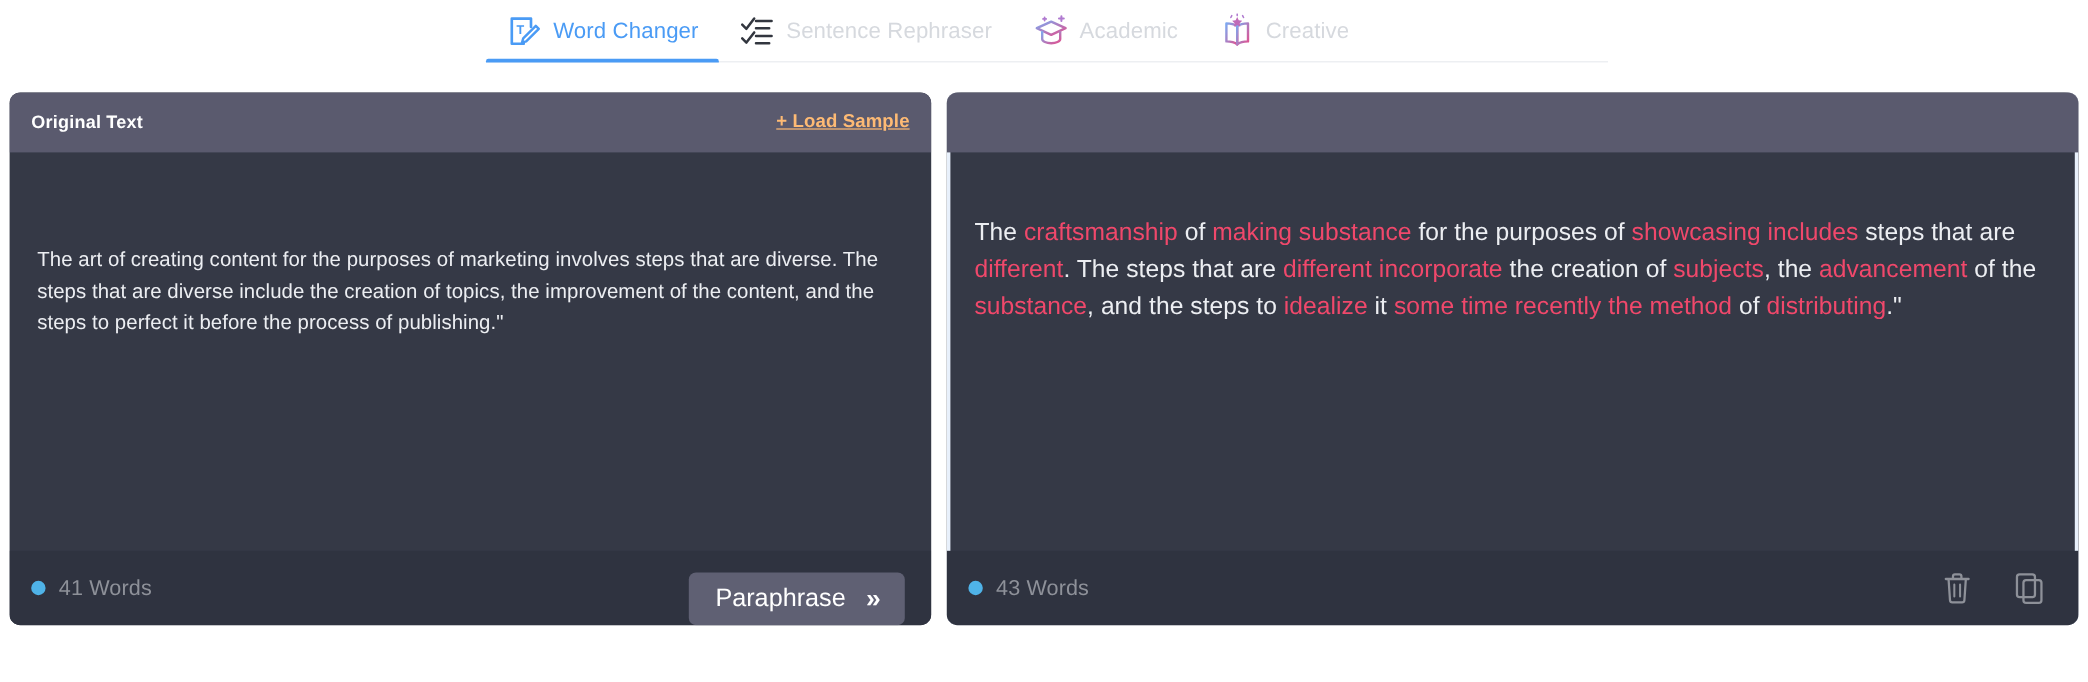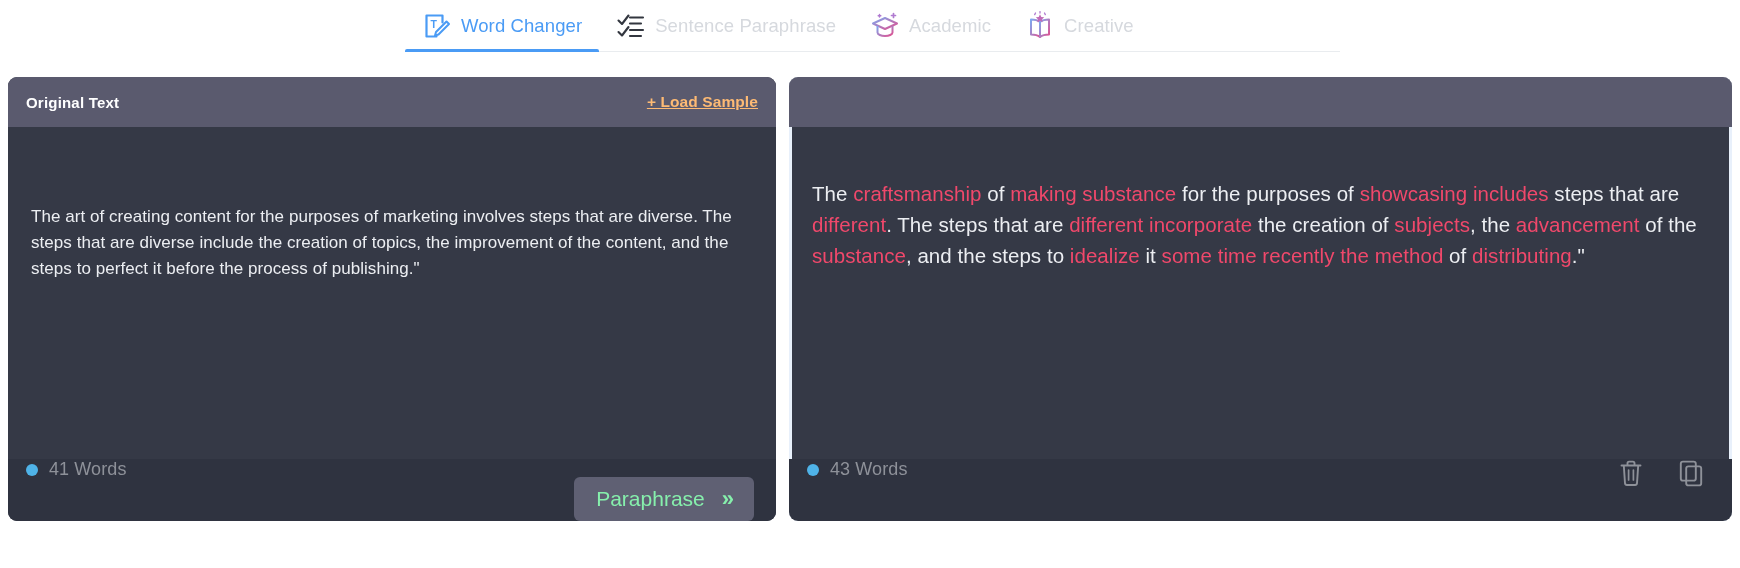--- a/index.html
+++ b/index.html
@@ -81,32 +81,32 @@
   .teal-badge .ring::before {
     content:""; width:14px; height:14px; border-radius:50%;
     border: 3px solid #ffffff; border-right-color: transparent;
     transform: rotate(-35deg);
   }
 
   
   .footer {
     position:absolute; bottom: 0; left: 0; right: 0;
     height: 62px; background: #2f3340;
-    display:flex; align-items:flex-start; justify-content:space-between;
+    display:flex; align-items:center; justify-content:space-between;
     padding: 0 18px;
   }
   .wordcount { display:flex; align-items:center; gap:11px; }
   .wc-dot { width: 12px; height: 12px; border-radius:50%; background:#4fb3e8; flex:none; }
   .wc-text { color:#8e9199; font-size:18px; letter-spacing:.1px; }
 
   .paraphrase-btn {
     display:flex; align-items:center; gap: 17px;
     height: 44px; padding: 0 22px;
     background: #5f6073; border-radius: 6px;
-    color:#86efac; font-size:21px; cursor:pointer;
+    color:#ffffff; font-size:21px; cursor:pointer;
     margin-right: 4px;
     margin-top: 18px;
   }
   .chev { font-size: 22px; font-weight: 700; line-height: 1; letter-spacing:-2px; }
 
   .footer-actions { display:flex; align-items:center; gap: 34px; padding-right: 10px; }
   .act-icon { width: 26px; height: 28px; cursor:pointer; display:block; }
 </style>
 </head>
 <body>
@@ -127,21 +127,21 @@
     </div>
 
     <div class="tab inactive">
       <span class="tab-icon">
         <svg viewBox="0 0 30 30" width="30" height="30" fill="none">
           <path d="M2.5 9.5 L6 13 L12.5 4.5" stroke="#32363f" stroke-width="2.1" stroke-linecap="round" stroke-linejoin="round"></path>
           <path d="M2.5 21 L6 24.5 L12.5 16" stroke="#32363f" stroke-width="2.1" stroke-linecap="round" stroke-linejoin="round"></path>
           <path d="M14 6.5h13M14 12.5h11M14 19h13M14 25h11" stroke="#32363f" stroke-width="2.1" stroke-linecap="round"></path>
         </svg>
       </span>
-      <span class="tab-label">Sentence Paraphrase</span>
+      <span class="tab-label">Sentence Rephraser</span>
     </div>
 
     <div class="tab inactive">
       <span class="tab-icon">
         <svg viewBox="0 0 30 30" width="30" height="30" fill="none">
           <defs>
             <linearGradient id="gA" x1="0" y1="0" x2="1" y2="1">
               <stop offset="0" stop-color="#7da9f0"></stop>
                 <stop offset="1" stop-color="#e0508f"></stop>
             </linearGradient>

